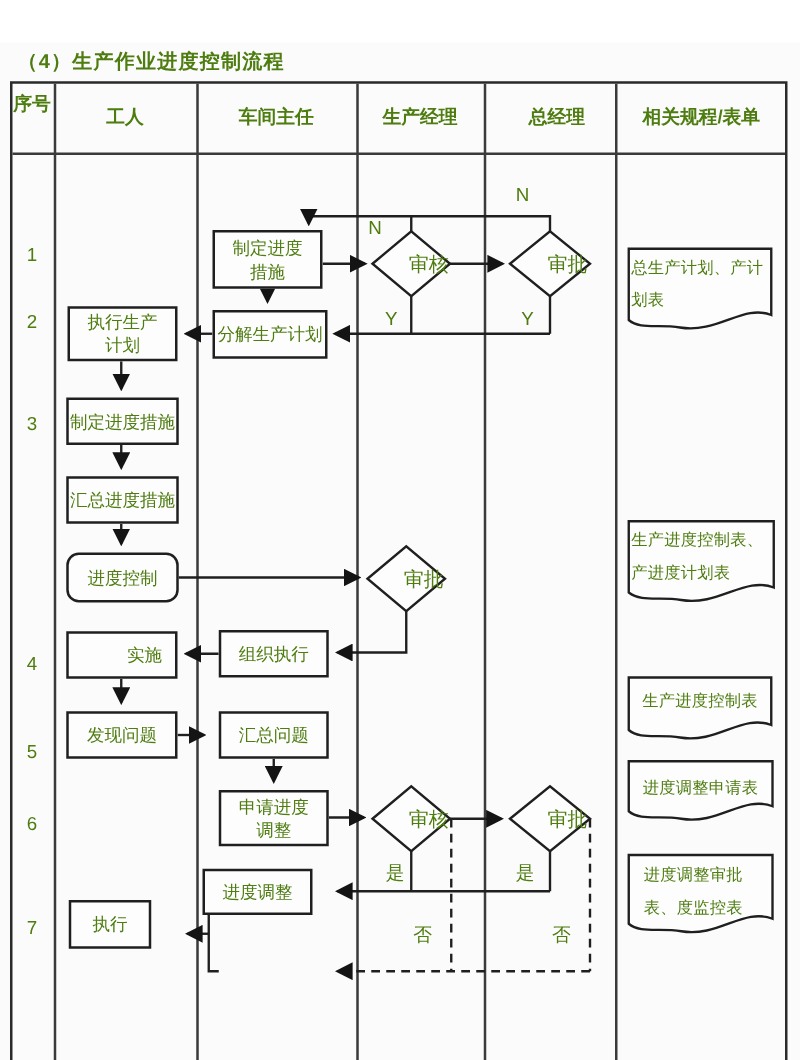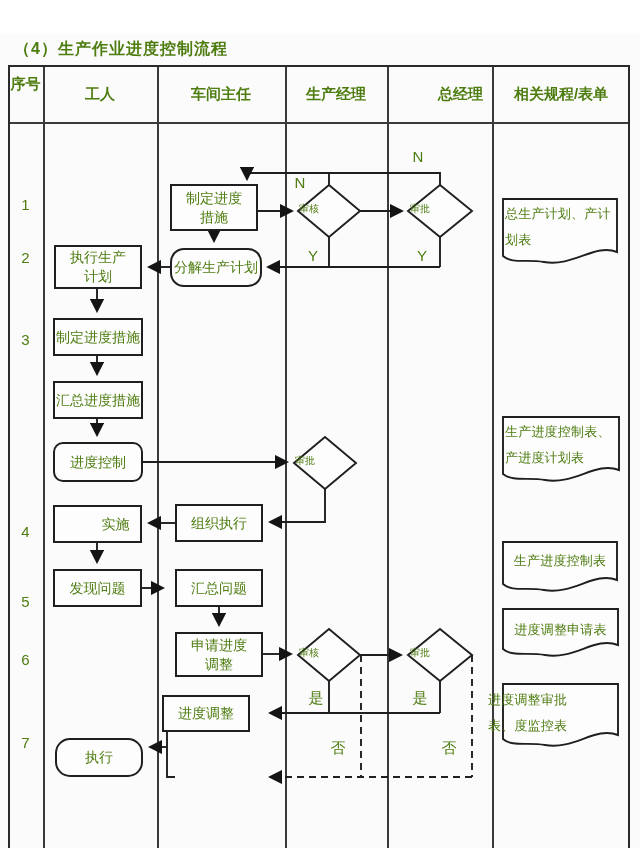--- a/index.html
+++ b/index.html
@@ -25,21 +25,21 @@
   }
   
   svg.flow{position:absolute;left:0;top:0;pointer-events:none;}
   .node{
     position:absolute;box-sizing:border-box;border:2px solid #1f1f1f;background:#fdfdfd;
     display:flex;align-items:center;justify-content:center;text-align:center;
     font-size:14px;line-height:19px;
   }
   .node.wrap4{padding:0 13px;}
   .dlabel{
-    position:absolute;text-align:left;font-size:10px;
+    position:absolute;text-align:right;font-size:16px;
   }
   .blabel{
     position:absolute;text-align:center;font-size:15px;width:20px;
   }
   .doctext{
     position:absolute;font-size:13px;line-height:26px;letter-spacing:0.2px;
   }
   .doctext.center{text-align:center;}
 </style>
 </head>
@@ -55,21 +55,21 @@
     <div class="vline" style="left:275px"></div>
     <div class="vline" style="left:377px"></div>
     <div class="vline" style="left:482px"></div>
     <div class="hline" style="top:55px"></div>
   </div>
 
   <div class="hcell" style="left:8px;top:40px;width:35px;">序号</div>
   <div class="hcell" style="left:43px;top:50px;width:114px;">工人</div>
   <div class="hcell" style="left:157px;top:50px;width:128px;">车间主任</div>
   <div class="hcell" style="left:285px;top:50px;width:102px;">生产经理</div>
-  <div class="hcell" style="left:408px;top:50px;width:105px;">总经理</div>
+  <div class="hcell" style="left:393px;top:50px;width:105px;">总经理</div>
   <div class="hcell" style="left:492px;top:50px;width:138px;">相关规程/表单</div>
 
   <div class="rownum" style="top:162px">1</div>
   <div class="rownum" style="top:215px">2</div>
   <div class="rownum" style="top:297px">3</div>
   <div class="rownum" style="top:489px">4</div>
   <div class="rownum" style="top:559px">5</div>
   <div class="rownum" style="top:617px">6</div>
   <div class="rownum" style="top:700px">7</div>
 
@@ -134,46 +134,46 @@
       <path d="M 503,165 H 617 V 218 C 595,209 574,233 544,228 C 527,225 512,230 503,222 Z"></path>
       <path d="M 503,383 H 619 V 436 C 596,427 575,451 545,446 C 528,443 513,448 503,440 Z"></path>
       <path d="M 503,508 H 617 V 546 C 594,537 574,561 544,556 C 527,553 512,558 503,550 Z"></path>
       <path d="M 503,575 H 618 V 611 C 595,602 575,626 545,621 C 528,618 512,623 503,615 Z"></path>
       <path d="M 503,650 H 618 V 701 C 595,692 575,716 545,711 C 528,708 512,713 503,705 Z"></path>
     </g>
   </svg>
 
   <div class="node wrap4" style="left:170px;top:150px;width:88px;height:47px;">制定进度措施</div>
   <div class="node wrap4" style="left:54px;top:211px;width:88px;height:44px;">执行生产计划</div>
-  <div class="node" style="left:170px;top:214px;width:92px;height:39px;border-radius:14px;">分解生产计划</div>
+  <div class="node" style="left:170px;top:214px;width:92px;height:39px;">分解生产计划</div>
   <div class="node" style="left:53px;top:284px;width:90px;height:38px;">制定进度措施</div>
   <div class="node" style="left:53px;top:347px;width:90px;height:38px;">汇总进度措施</div>
   <div class="node" style="left:53px;top:408px;width:90px;height:40px;border-radius:10px;">进度控制</div>
   <div class="node" style="left:53px;top:471px;width:89px;height:38px;padding-left:36px;">实施</div>
   <div class="node" style="left:175px;top:470px;width:88px;height:38px;">组织执行</div>
   <div class="node" style="left:53px;top:535px;width:89px;height:38px;">发现问题</div>
   <div class="node" style="left:175px;top:535px;width:88px;height:38px;">汇总问题</div>
   <div class="node wrap4" style="left:175px;top:598px;width:88px;height:45px;">申请进度调整</div>
   <div class="node" style="left:162px;top:661px;width:88px;height:37px;">进度调整</div>
-  <div class="node" style="left:55px;top:704px;width:88px;height:39px;border-radius:15px;">执行</div>
+  <div class="node" style="left:55px;top:686px;width:66px;height:39px;">执行</div>
 
   <div class="dlabel" style="left:299px;top:168px;width:60px;">审核</div>
   <div class="dlabel" style="left:410px;top:168px;width:60px;">审批</div>
   <div class="dlabel" style="left:295px;top:420px;width:60px;">审批</div>
   <div class="dlabel" style="left:299px;top:612px;width:60px;">审核</div>
   <div class="dlabel" style="left:410px;top:612px;width:60px;">审批</div>
 
   <div class="blabel" style="left:290px;top:140px;">N</div>
   <div class="blabel" style="left:408px;top:114px;">N</div>
   <div class="blabel" style="left:303px;top:213px;">Y</div>
   <div class="blabel" style="left:412px;top:213px;">Y</div>
   <div class="blabel" style="left:306px;top:655px;">是</div>
   <div class="blabel" style="left:410px;top:655px;">是</div>
   <div class="blabel" style="left:328px;top:705px;">否</div>
   <div class="blabel" style="left:439px;top:705px;">否</div>
 
   <div class="doctext" style="left:505px;top:167px;width:110px;">总生产计划、产计划表</div>
   <div class="doctext" style="left:505px;top:385px;width:112px;">生产进度控制表、产进度计划表</div>
   <div class="doctext center" style="left:503px;top:514px;width:114px;">生产进度控制表</div>
   <div class="doctext center" style="left:503px;top:583px;width:115px;">进度调整申请表</div>
-  <div class="doctext" style="left:488px;top:653px;width:100px;">进度调整审批表、度监控表</div>
+  <div class="doctext" style="left:515px;top:653px;width:100px;">进度调整审批表、度监控表</div>
 
 </div>
 
 </body></html>

